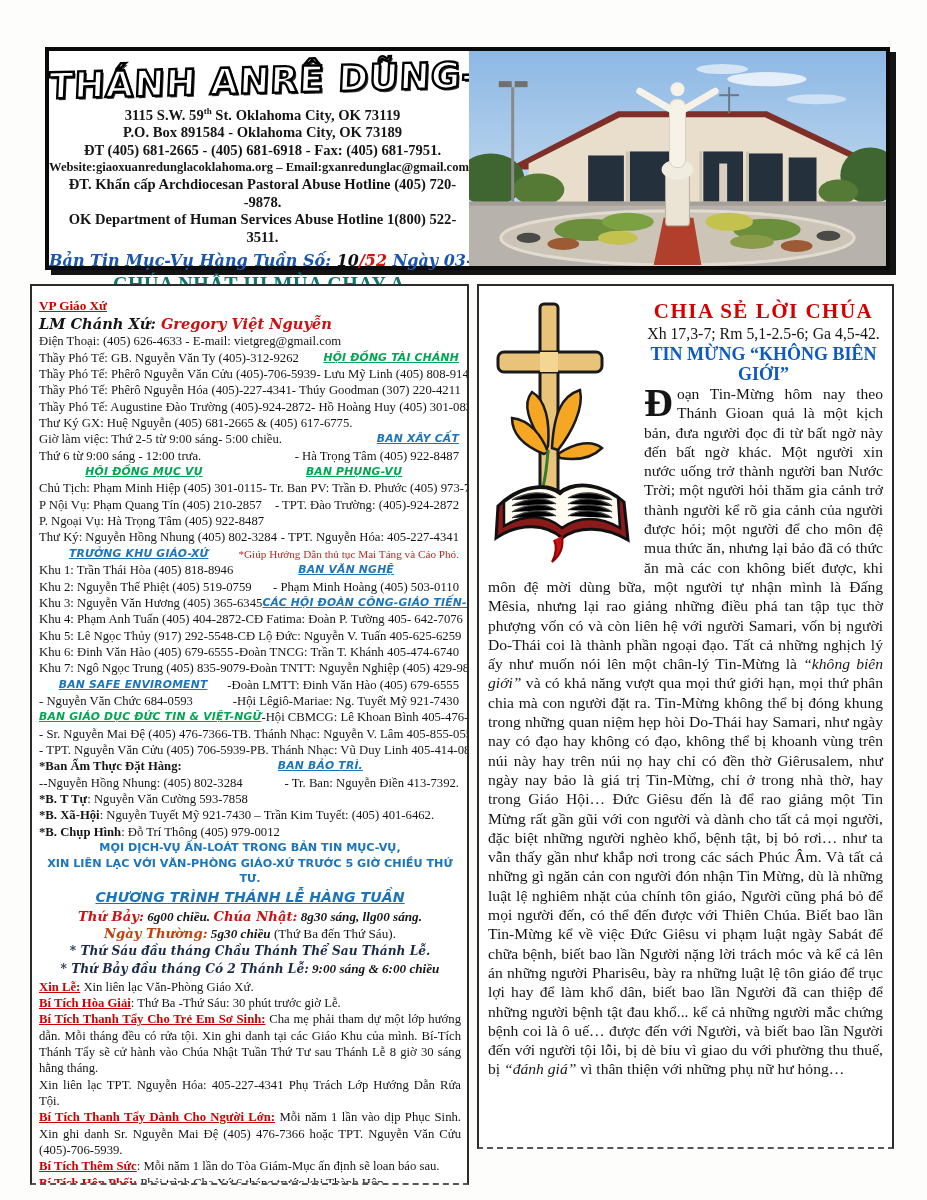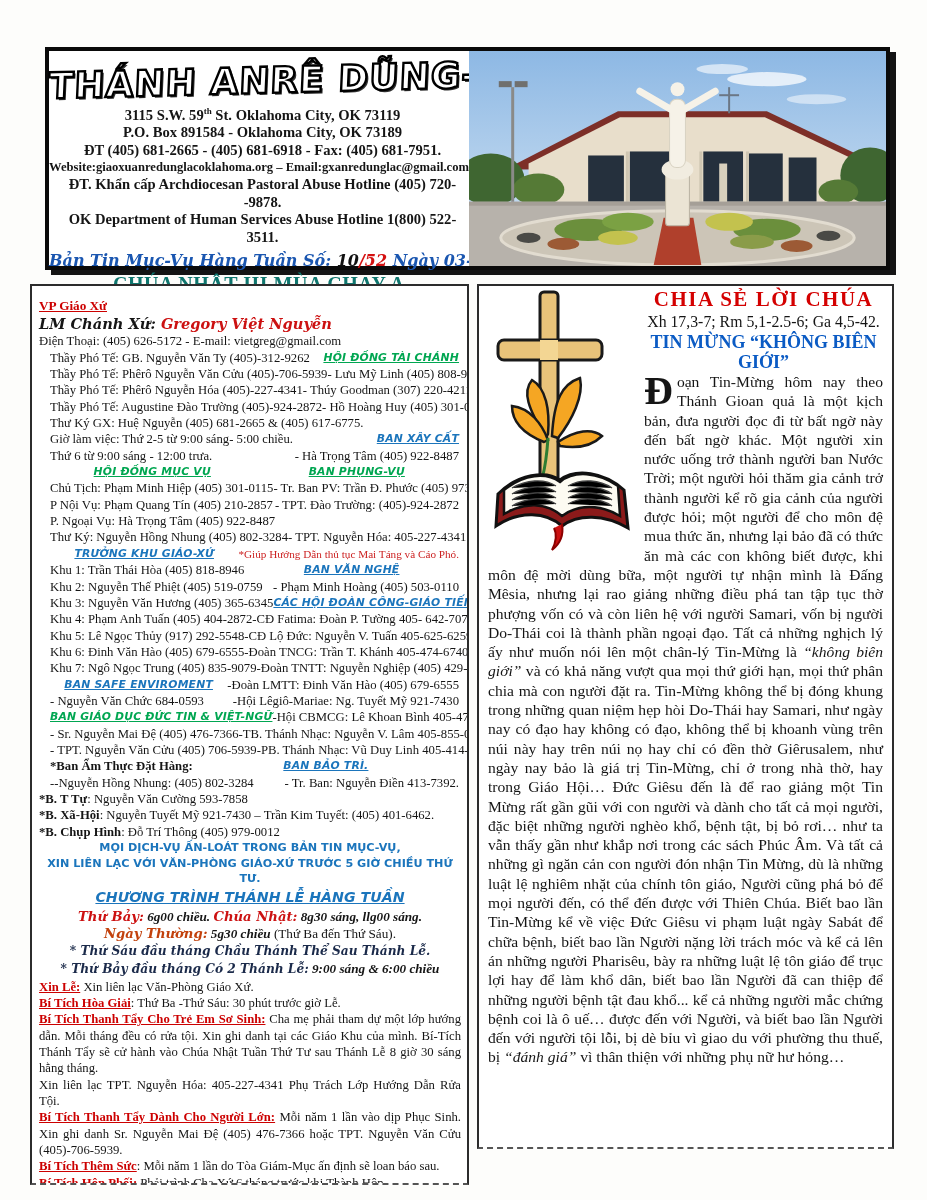--- a/index.html
+++ b/index.html
@@ -20,26 +20,26 @@
   .bulletin .num{color:#111;}
   .bulletin .issue{color:#d41111;}
   .sunday{color:#0f766e;font-weight:bold;font-size:20px;letter-spacing:.5px;line-height:25px;}
   .header-photo{flex:1;position:relative;overflow:hidden;background:#9fc3e8;}
   .header-photo svg{display:block;width:100%;height:100%;}
   
   .col-left{position:absolute;left:30px;top:284px;width:439px;height:901px;border:2px solid #2c2c2c;
       border-bottom:2px dashed #555;background:#fff;box-sizing:border-box;padding:12px 6px 2px 7px;
       font-size:12.7px;line-height:16.35px;overflow:hidden;}
   .col-right{position:absolute;left:477px;top:284px;width:417px;height:865px;border:2px solid #2c2c2c;
-      border-bottom:2px dashed #555;background:#fff;box-sizing:border-box;padding:0 9px 4px 9px;
+      border-bottom:2px dashed #555;background:#fff;box-sizing:border-box;padding:12px 9px 4px 9px;
       font-size:15.6px;line-height:19.3px;text-align:justify;overflow:hidden;}
   .vp{color:#cc0000;font-weight:bold;text-decoration:underline;font-size:13.2px;}
   .pastor{font-family:"DejaVu Serif",serif;font-style:italic;font-weight:bold;font-size:14.6px;line-height:19px;}
   .pastor .name{color:#cc1111;}
-  .row{display:flex;justify-content:space-between;white-space:nowrap;margin-left:11px;}
+  .row{display:flex;justify-content:space-between;white-space:nowrap;}
   .cl{flex:0 1 auto;}
   .cr{flex:0 1 auto;padding-right:2px;}
   .ctr{flex:1;text-align:center;}
   .h-green{color:#00A651;font-family:"DejaVu Sans",sans-serif;font-weight:bold;font-style:italic;
       font-size:10.8px;text-decoration:underline;letter-spacing:.2px;}
   .h-blue{color:#1B75BC;font-family:"DejaVu Sans",sans-serif;font-weight:bold;font-style:italic;
       font-size:10.8px;text-decoration:underline;letter-spacing:.2px;}
   .red-small{color:#cc2222;font-size:11.2px;}
   .b{font-weight:bold;}
   .notice{color:#1B75BC;font-family:"DejaVu Sans",sans-serif;font-weight:bold;
@@ -135,21 +135,21 @@
       <line x1="44" y1="150" x2="44" y2="36" stroke="#8a8a88" stroke-width="3"></line>
       <rect x="30" y="30" width="13" height="6" fill="#70706e"></rect>
       <rect x="46" y="30" width="13" height="6" fill="#70706e"></rect>
     </svg>
   </div>
 </div>
 
 <div class="col-left">
   <div class="vp">VP Giáo Xứ</div>
   <div class="pastor"><span>LM Chánh Xứ: </span><span class="name">Gregory Việt Nguyễn</span></div>
-  <div>Điện Thoại: (405) 626-5172 - E-mail: vietgreg@gmail.com</div>
+  <div>Điện Thoại: (405) 626-4633 - E-mail: vietgreg@gmail.com</div>
 
   <div class="row">
       <span class="cl">Thầy Phó Tế: GB. Nguyễn Văn Ty (405)-312-9262</span>
       <span class="cr h-green">HỘI ĐỒNG TÀI CHÁNH</span>
     </div>
   <div class="row">
       <span class="cl">Thầy Phó Tế: Phêrô Nguyễn Văn Cửu (405)-706-5939</span>
       <span class="cr">- Lưu Mỹ Linh (405) 808-9145</span>
     </div>
   <div class="row">

